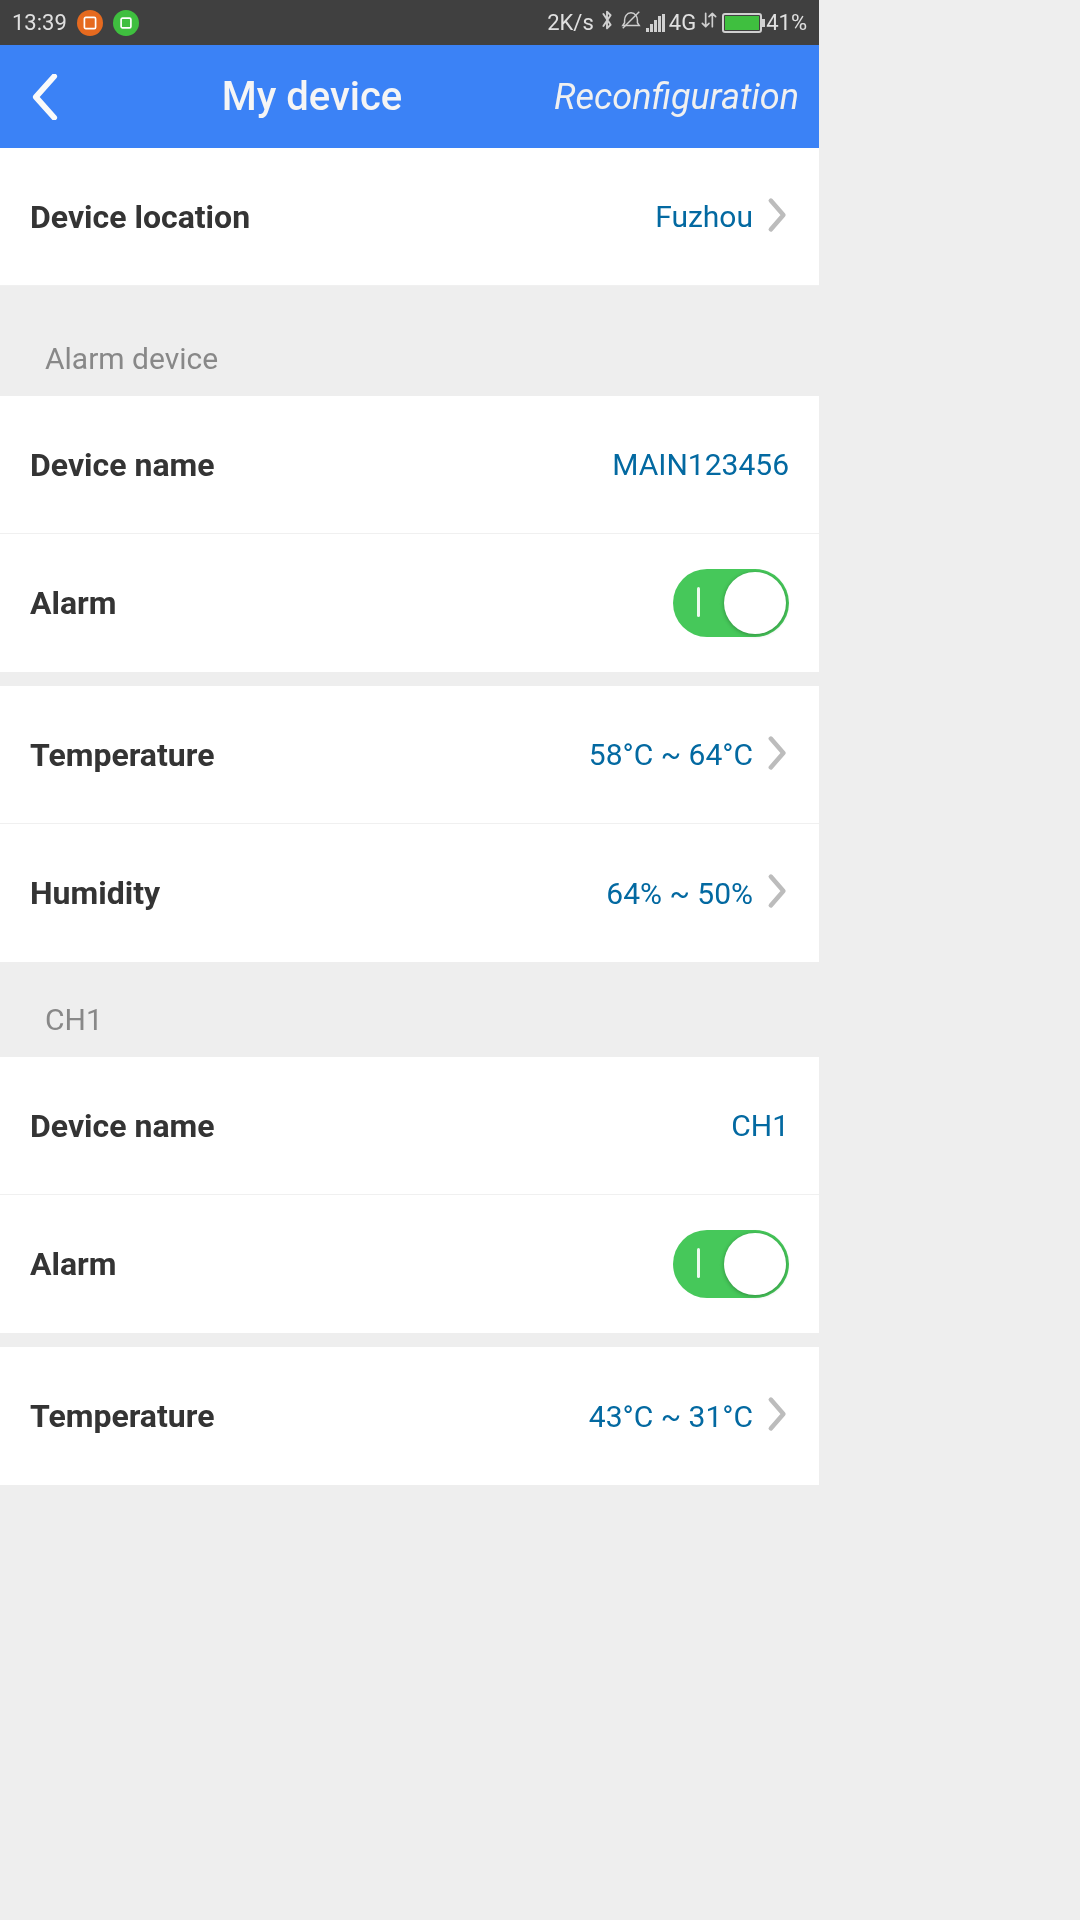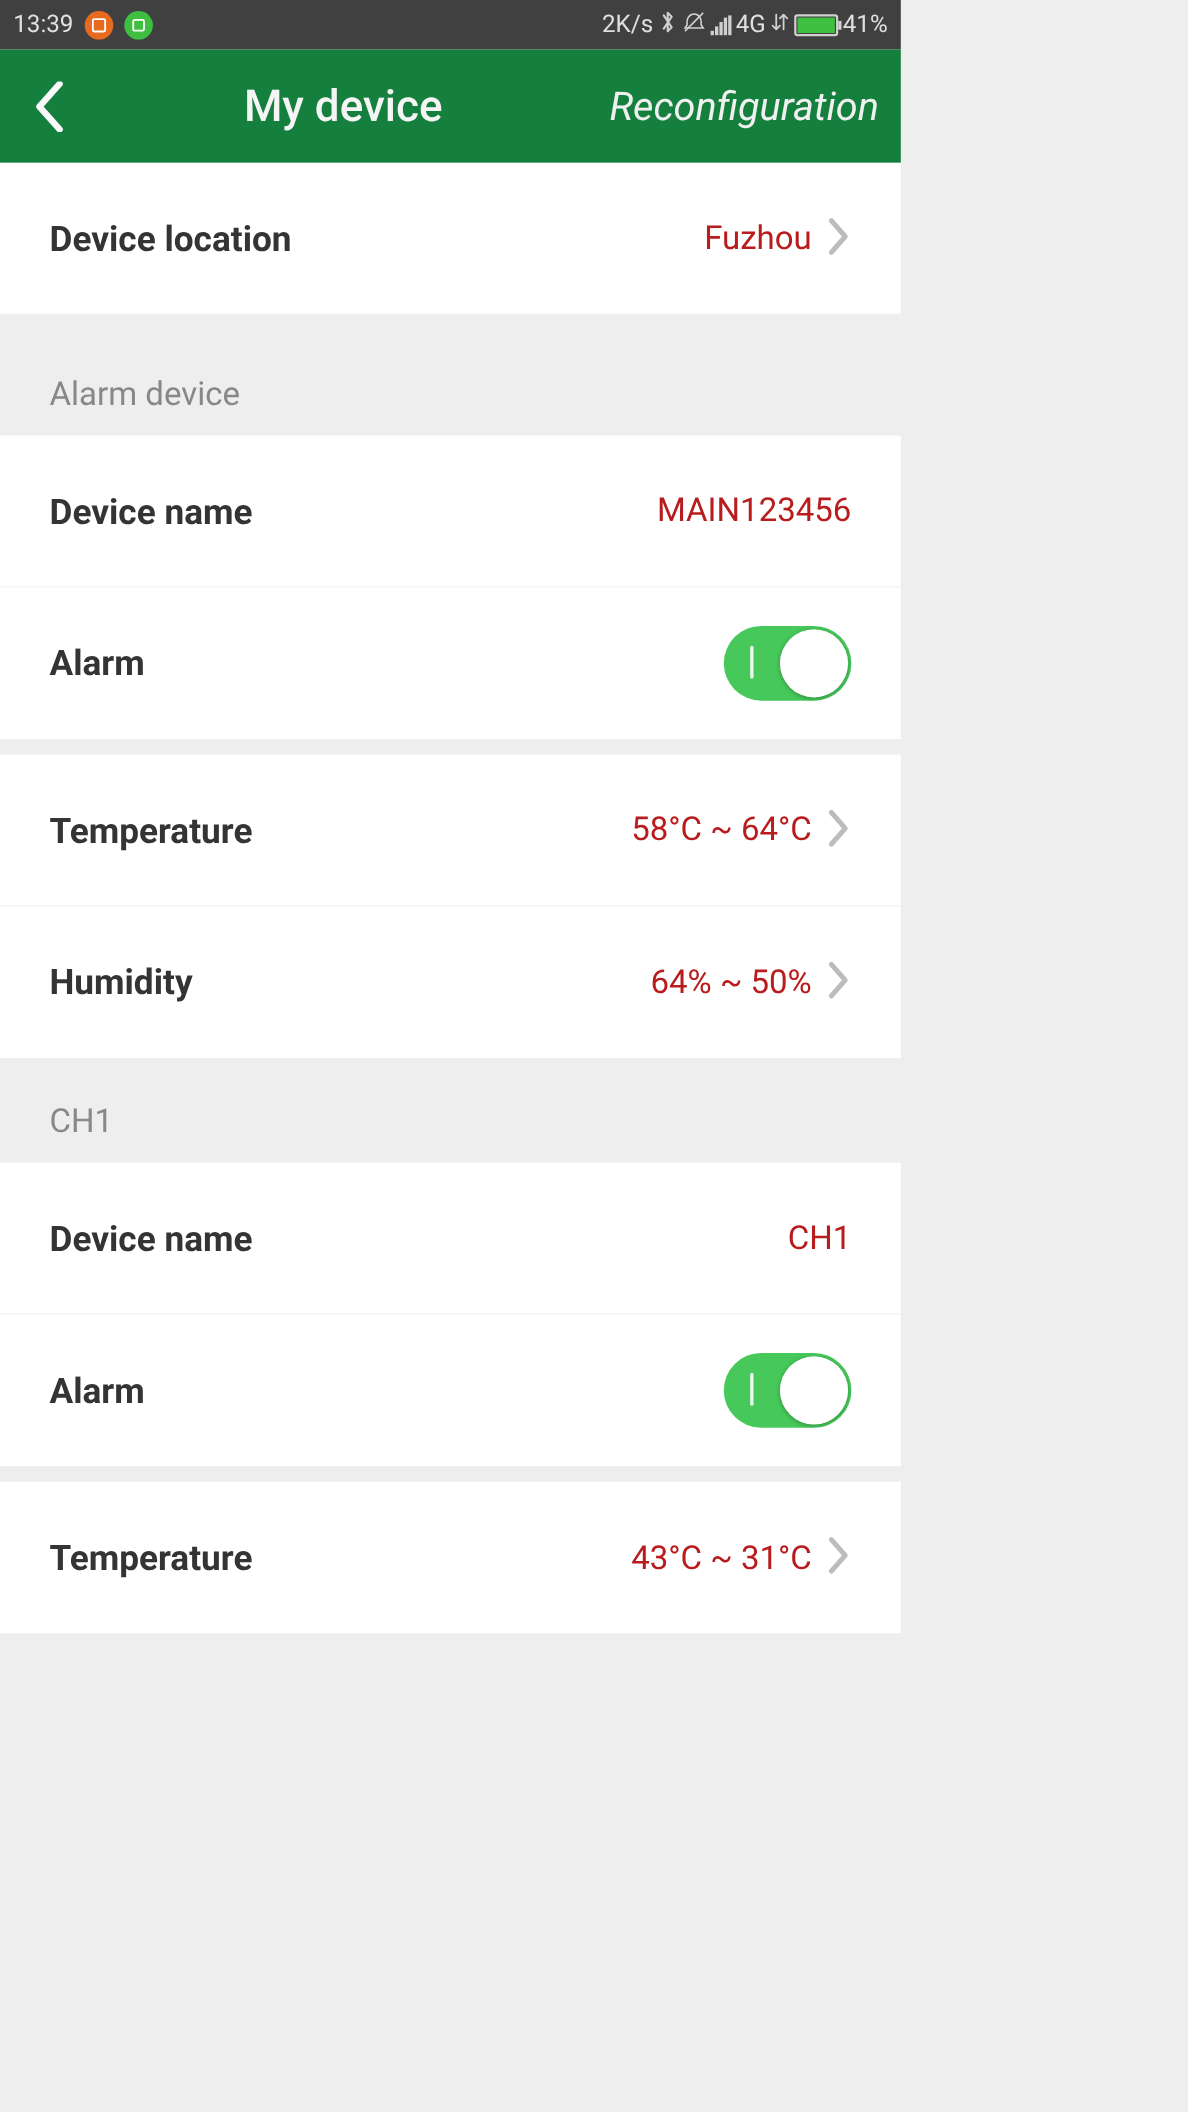--- a/index.html
+++ b/index.html
@@ -32,21 +32,21 @@
   .sb-batt::after {
     content:""; position:absolute; right:-5px; top:4px; width:3px; height:8px; background:#d0d0d0;
   }
   .sb-batt-fill { position:absolute; left:1px; top:1px; bottom:1px; right:1px; background:#3fbf3f; }
   .sb-bars { display:flex; align-items:flex-end; gap:1px; height:18px; }
   .sb-bars span { width:3px; background:#d0d0d0; }
 
   
   .navbar {
     height: 103px;
-    background: #15803d;
+    background: #3b82f6;
     display:flex; align-items:center;
     padding: 0 20px;
   }
   .nav-back { width:50px; height:50px; display:flex;align-items:center;justify-content:center; cursor:pointer;}
   .nav-title {
     flex:1; text-align:center;
     color:#f5f5f5; font-size:40px; font-weight:500;
   }
   .nav-action {
     color:#f0f0f0; font-size:36px; cursor:pointer;font-style:italic;
@@ -56,28 +56,28 @@
   .list { }
   .section-header {
     background:#eeeeee;
     padding: 55px 45px 20px;
     color:#888; font-size:30px;
   }
   .section-header.short { padding-top: 40px; }
   .cell {
     background:#fff;
     display:flex; align-items:center;
-    padding: 0 45px;
+    padding: 0 30px;
     min-height: 138px;
     border-bottom:1px solid #f0f0f0;
   }
   .cell:last-child { border-bottom:none; }
   .cell .label { font-size:32px; font-weight:700; color:#343434; }
   .cell .spacer { flex:1; }
-  .cell .value { font-size:30px; color:#b91c1c;text-align:center; }
+  .cell .value { font-size:30px; color:#0369a1;text-align:center; }
   .cell .chev { margin-left: 14px; }
   .gap-thin { height:14px; background:#eeeeee; }
 
   
   .chev-svg { width:22px; height:36px; }
   .chev-svg polyline { fill:none; stroke:#bcbcbc; stroke-width:5; stroke-linecap:round; stroke-linejoin:round; }
   .nav-back svg { width:30px; height:46px; }
   .nav-back polyline { fill:none; stroke:#fafafa; stroke-width:5; stroke-linecap:round; stroke-linejoin:round;}
 
   

